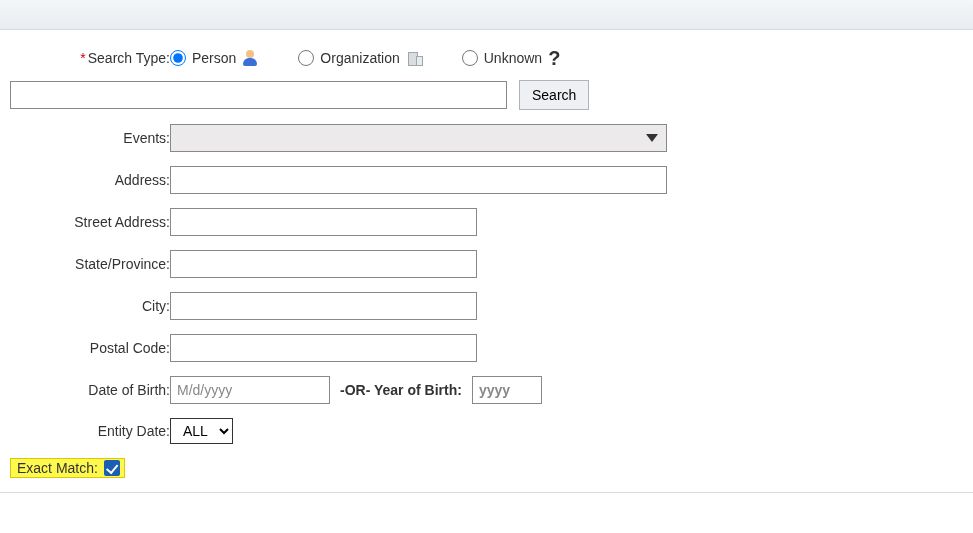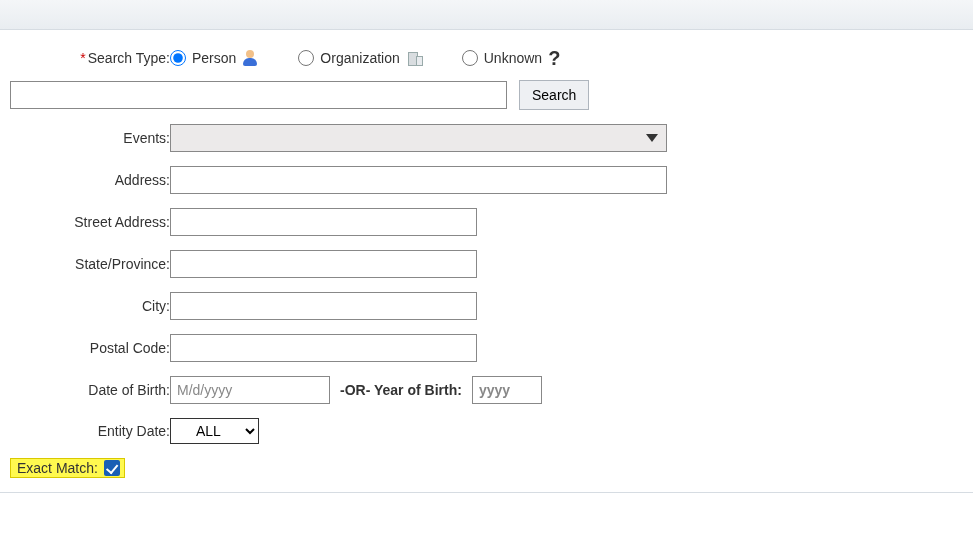--- a/index.html
+++ b/index.html
@@ -76,21 +76,21 @@
     border:1px solid #888; background:#eceaea;
     display:flex; align-items:center; justify-content:flex-end;
     padding:0 8px; cursor:pointer;
   }
   .caret-down {
     width:0; height:0; border-left:6px solid transparent;
     border-right:6px solid transparent; border-top:8px solid #333;
   }
   select {
     height:26px; border:1px solid #333; font-family:inherit; font-size:14px;
-    padding:0 21px; background:#fff;
+    padding:0 8px; background:#fff;
   }
   .search-btn {
     margin-left:12px; height:30px; padding:0 12px;
     background:#eef0f3; border:1px solid #aeb5bd; color:#000000;
     font-family:inherit; font-size:14px; cursor:pointer;
   }
   .or-text { margin: 0 10px; font-weight: bold; }
   .expand-icon {
     position:absolute; left:42px; top:1px;
     width:0; height:0;

